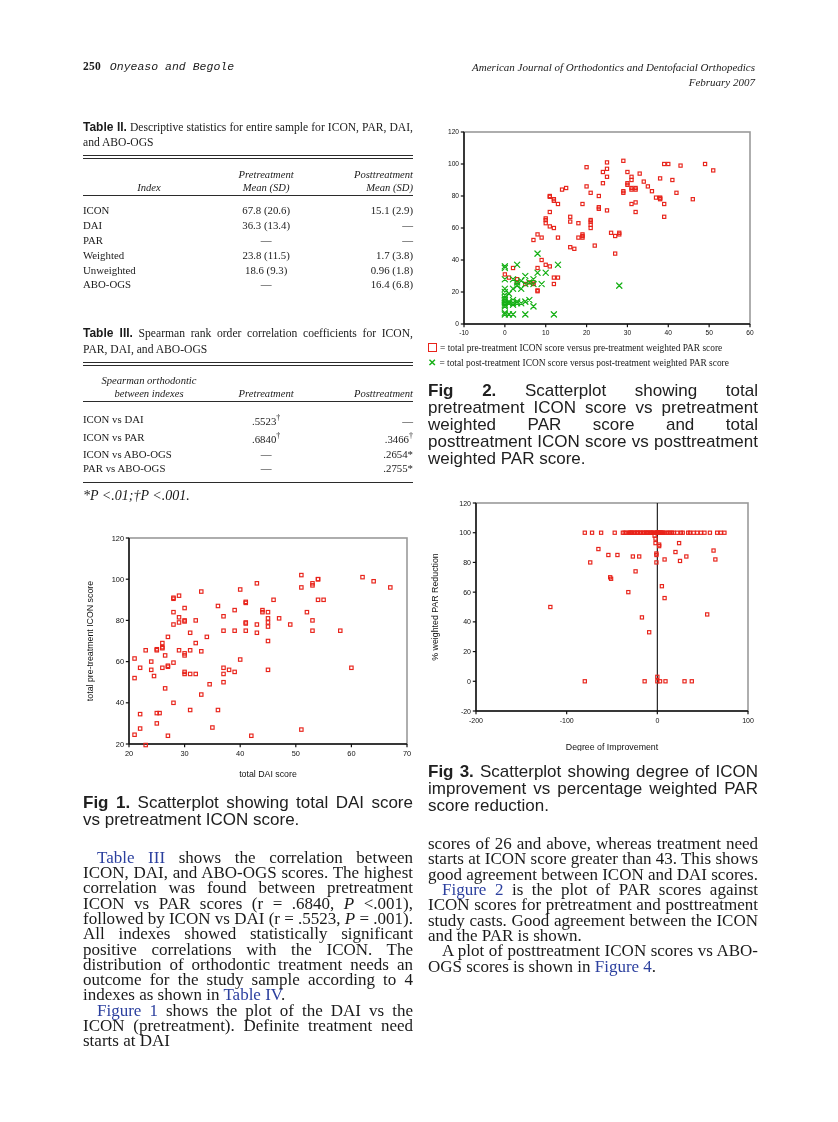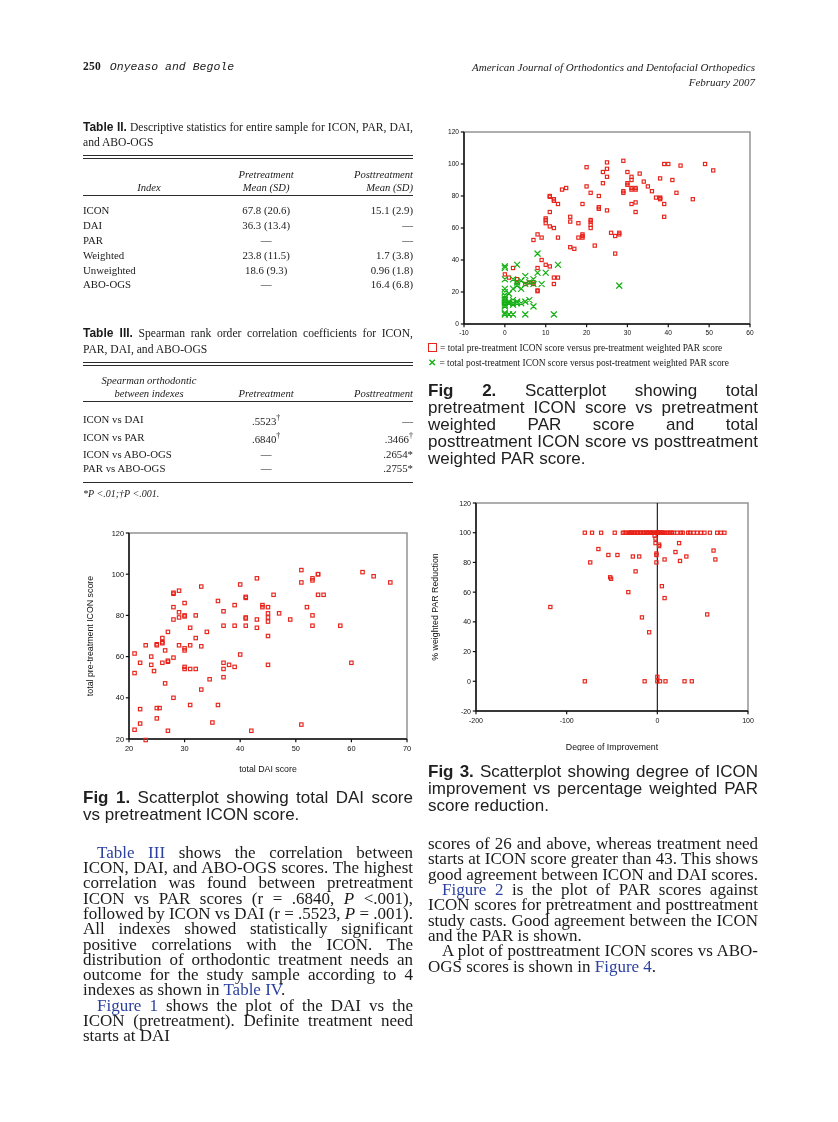--- a/index.html
+++ b/index.html
@@ -107,21 +107,21 @@
   table.stat th.c1 { text-align: center; width: 40%; }
   table.stat th.c2 { text-align: center; width: 31%; }
   table.stat th.c3 { text-align: right; width: 29%; }
   table.stat td { padding: 0.6px 0; line-height: 13.6px; }
   table.stat td.c1 { text-align: left; }
   table.stat td.c2 { text-align: center; }
   table.stat td.c3 { text-align: right; }
   .hdrpad td { height: 6px; padding: 0; }
   .footpad td { height: 4px; padding: 0; }
   .tnote {
-    font-size: 10px;
+    font-size: 14px;
     font-style: italic;
     margin-top: 4px;
   }
   sup.dg { font-size: 8px; vertical-align: super; }
 
   .sp-34 { height: 34px; }
   .sp-22 { height: 22px; }
   .sp-16 { height: 16px; }
   .sp-12 { height: 12px; }
 

